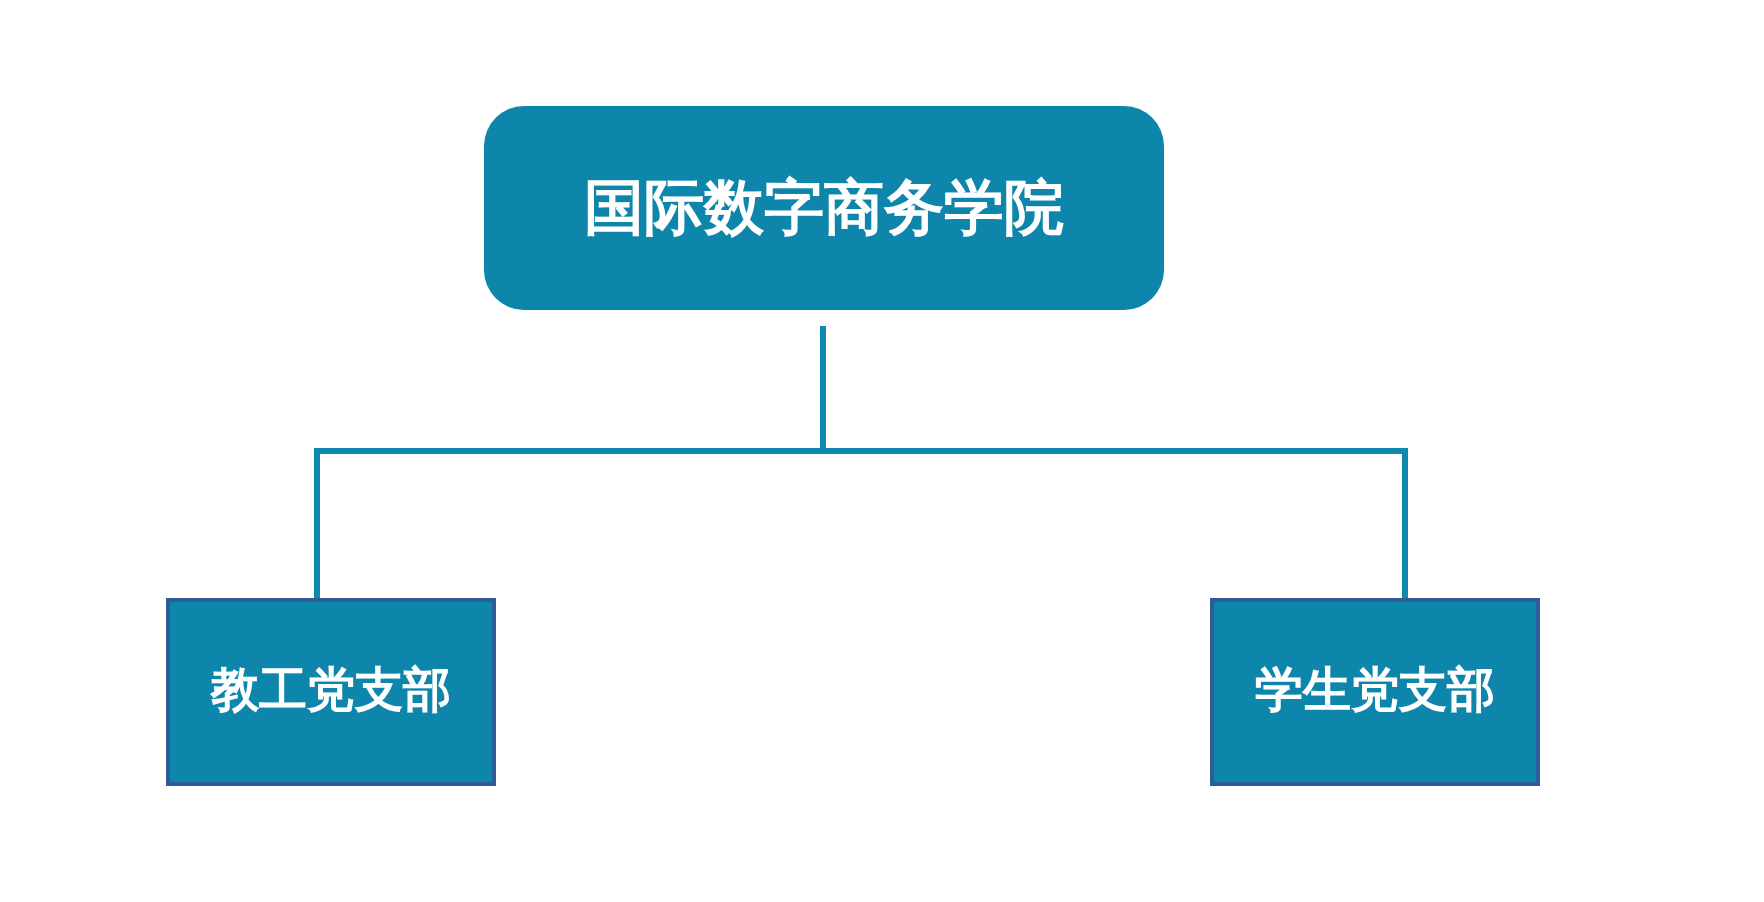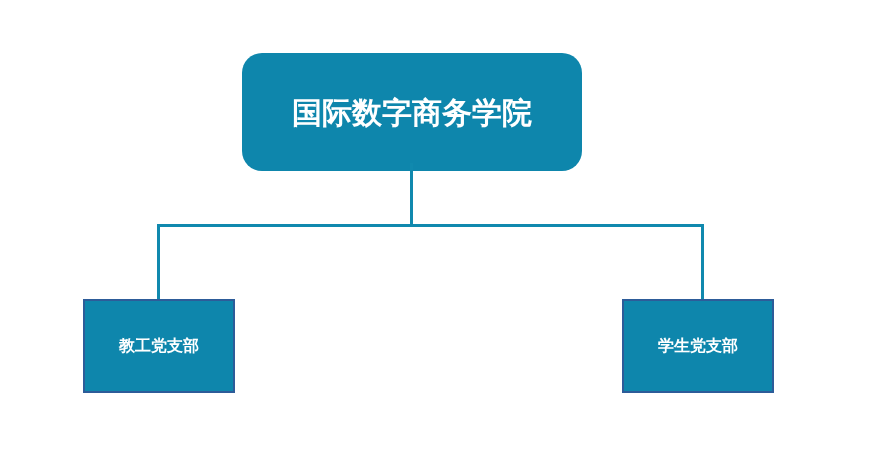--- a/index.html
+++ b/index.html
@@ -22,40 +22,40 @@
     text-align: center;
     background: var(--node-fill, #0E86AC);
     color: var(--node-text, #ffffff);
     font-weight: bold;
     box-sizing: border-box;
   }
   .node.root {
     left: 242px;
     top: 53px;
     width: 340px;
-    height: 118px;
+    height: 102px;
     border-radius: 20px;
     font-size: 30px;
     line-height: 39px;
   }
   .root-label {
     display: flex;
     flex-direction: column;
     align-items: center;
   }
   .node.child {
     top: 299px;
-    width: 152px;
+    width: 165px;
     height: 94px;
     border: 2px solid var(--child-border, #2D5C99);
-    font-size: 16px;
+    font-size: 24px;
     line-height: 30px;
   }
   .node.child.left  { left: 83px;  }
-  .node.child.right { left: 622px; text-align: center; }
+  .node.child.right { left: 605px; text-align: center; }
   .connector {
     position: absolute;
     background: var(--connector, #1089AE);
   }
   .connector.trunk {
     left: 410px;
     top: 163px;
     width: 3px;
     height: 64px;
   }

